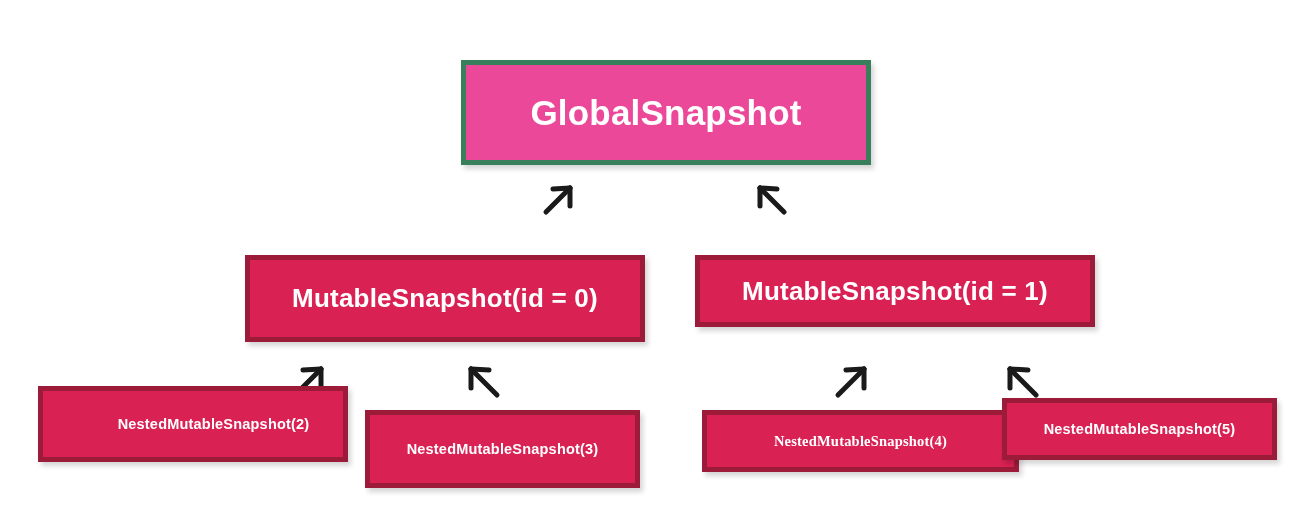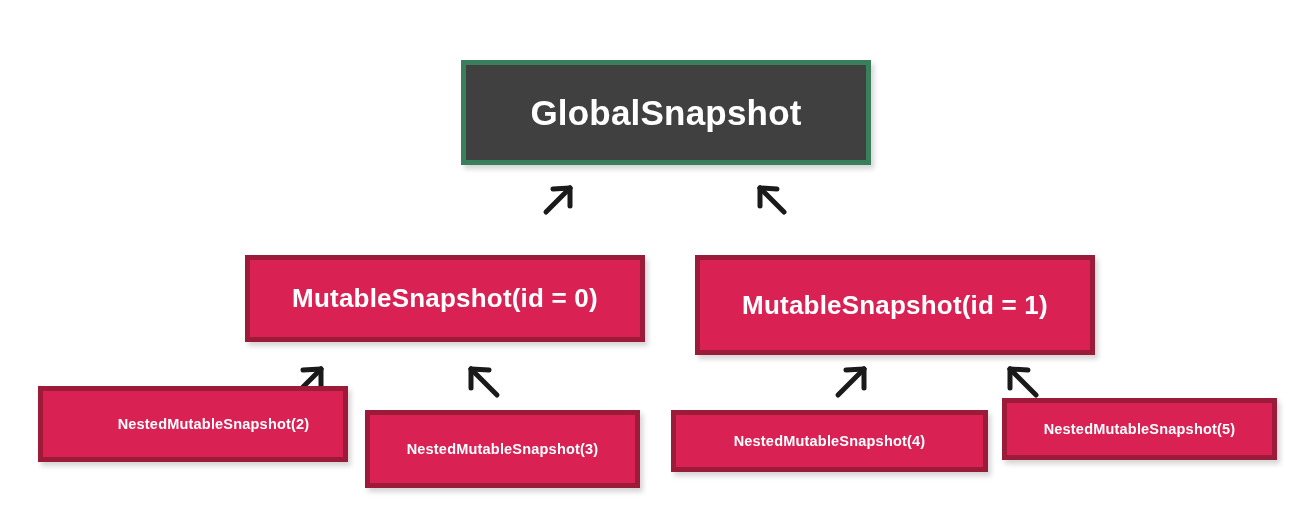--- a/index.html
+++ b/index.html
@@ -27,21 +27,21 @@
     justify-content: center;
     text-align: center;
     color: #ffffff;
     font-weight: bold;
     letter-spacing: 0.2px;
     box-shadow: 3px 4px 5px rgba(0,0,0,0.17);
   }
 
   
   .node-root {
-    background: #404040;
+    background: #ec4899;
     border: 5px solid #3a7f5c;
     font-size: 35px;
     text-align: center;
   }
 
   
   .node-mid {
     background: #d92154;
     border: 5px solid #9c1b38;
     font-size: 26px;
@@ -85,21 +85,21 @@
       <line x1="29" y1="29" x2="5" y2="5" stroke="#1a1a1a" stroke-width="5" stroke-linecap="round"></line>
       <line x1="5" y1="5" x2="22" y2="6" stroke="#1a1a1a" stroke-width="5" stroke-linecap="round"></line>
       <line x1="5" y1="5" x2="5" y2="23" stroke="#1a1a1a" stroke-width="5" stroke-linecap="round"></line>
     </svg>
   </div>
 
   <div class="node node-mid" style="left:245px; top:255px; width:400px; height:87px;">
     <span>MutableSnapshot(id = 0)</span>
   </div>
 
-  <div class="node node-mid" style="left:695px; top:255px; width:400px; height:100px;">
+  <div class="node node-mid" style="left:695px; top:255px; width:400px; height:72px;">
     <span>MutableSnapshot(id = 1)</span>
   </div>
 
   <div class="arrow" style="left:292px; top:364px; width:34px; height:34px;">
     <svg width="34" height="34" viewBox="0 0 34 34">
       <line x1="3" y1="31" x2="29" y2="5" stroke="#1a1a1a" stroke-width="5" stroke-linecap="round"></line>
       <line x1="29" y1="5" x2="11" y2="6" stroke="#1a1a1a" stroke-width="5" stroke-linecap="round"></line>
       <line x1="29" y1="5" x2="29" y2="24" stroke="#1a1a1a" stroke-width="5" stroke-linecap="round"></line>
     </svg>
   </div>
@@ -129,21 +129,21 @@
   </div>
 
   <div class="node node-leaf" style="left:38px; top:386px; width:310px; height:76px;padding-left:41px;">
     <span>NestedMutableSnapshot(2)</span>
   </div>
 
   <div class="node node-leaf" style="left:365px; top:410px; width:275px; height:78px;">
     <span>NestedMutableSnapshot(3)</span>
   </div>
 
-  <div class="node node-leaf" style="left:671px; top:410px; width:317px; height:62px;">
+  <div class="node node-leaf" style="left:702px; top:410px; width:317px; height:62px;font-family:Liberation Serif, serif;">
     <span>NestedMutableSnapshot(4)</span>
   </div>
 
   <div class="node node-leaf" style="left:1002px; top:398px; width:275px; height:62px;">
     <span>NestedMutableSnapshot(5)</span>
   </div>
 
 </div>
 
 </body></html>

